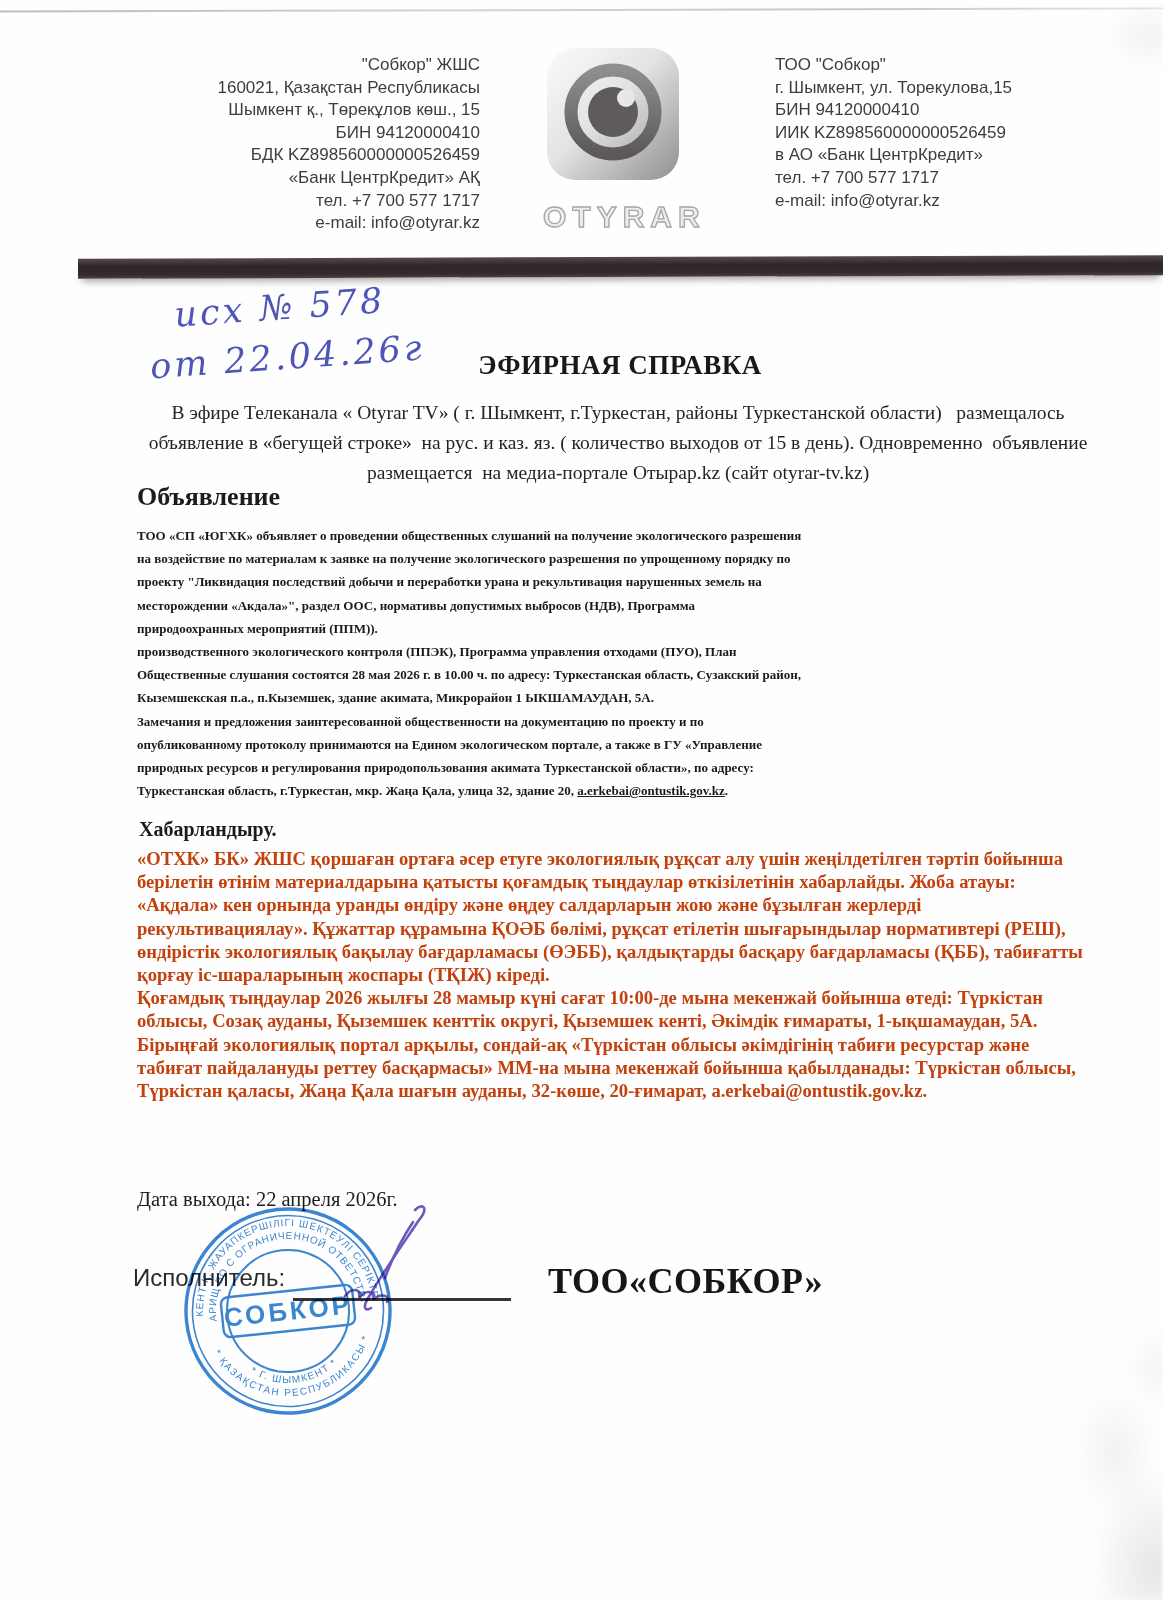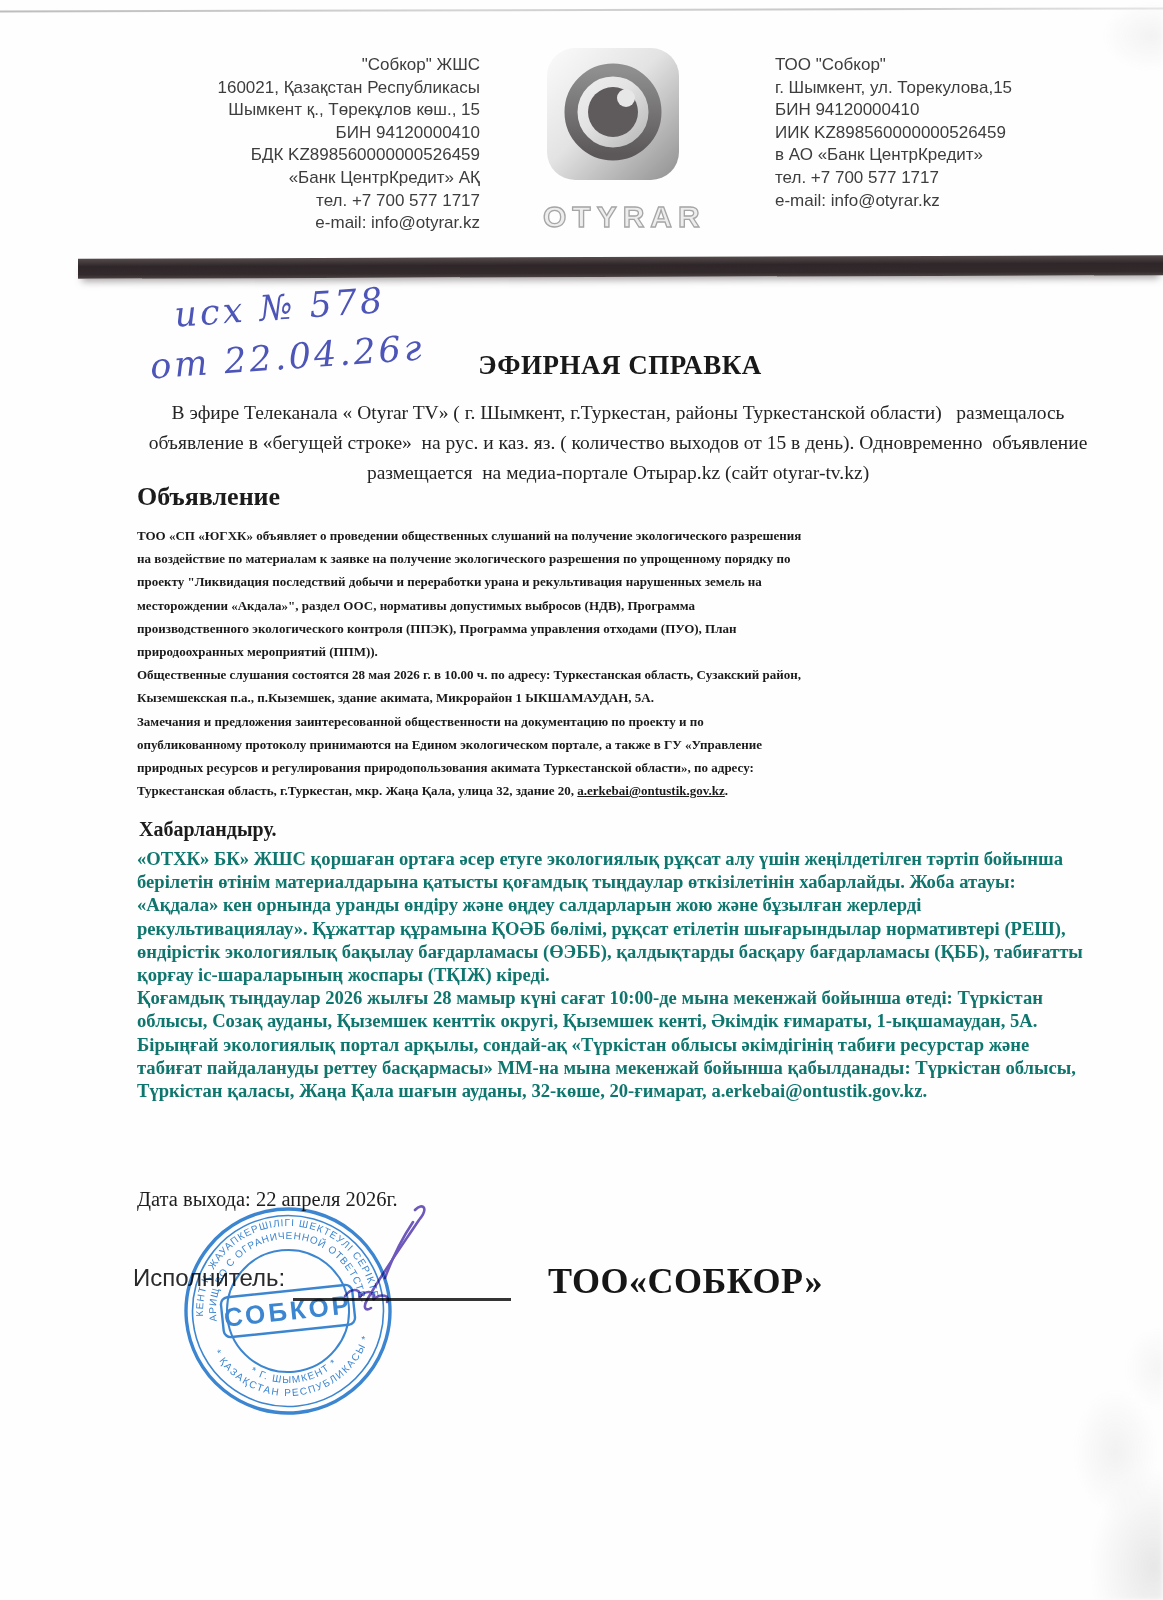--- a/index.html
+++ b/index.html
@@ -27,21 +27,21 @@
   .doc-title{position:absolute;left:137px;top:350px;width:966px;text-align:center;
         font-weight:bold;font-size:27px;letter-spacing:.5px;color:#191919;}
   .intro{position:absolute;left:128px;top:390px;width:980px;text-align:center;
         font-size:19.5px;line-height:30px;color:#242424;margin-top:8px;}
   
   .ru-head{position:absolute;left:137px;top:482px;font-weight:bold;font-size:26px;}
   .ru-block{position:absolute;left:137px;top:524px;width:975px;font-weight:bold;
         font-size:13px;line-height:23.2px;color:#1a1a1a;}
   .kz-head{position:absolute;left:139px;top:818px;width:966px;text-align:left;font-weight:bold;font-size:20px;}
   .kz-block{position:absolute;left:137px;top:847px;width:975px;font-weight:bold;
-        font-size:18.6px;line-height:23.2px;color:#0f766e;}
+        font-size:18.6px;line-height:23.2px;color:#c2410c;}
   .tline{white-space:pre;}
   .ulink{text-decoration:underline;text-align:center;}
   
   .date-line{position:absolute;left:137px;top:1188px;font-size:20.5px;color:#1d1d1d;}
   .exec-label{position:absolute;left:133px;top:1264px;font-family:"Liberation Sans",sans-serif;
         font-size:24px;color:#2a2a2a;}
   .sig-line{position:absolute;left:293px;top:1270px;width:218px;height:28px;border-bottom:3px solid #343434;}
   .company{position:absolute;left:548px;top:1260px;font-weight:bold;font-size:36px;letter-spacing:.5px;color:#161616;}
   
   .stamp{position:absolute;left:181px;top:1204px;width:214px;height:214px;transform:rotate(-6deg);
@@ -119,22 +119,22 @@
       <div class="tline">объявление в «бегущей строке»  на рус. и каз. яз. ( количество выходов от 15 в день). Одновременно  объявление</div>
       <div class="tline">размещается  на медиа-портале Отырар.kz (сайт otyrar-tv.kz)</div>
     </div>
 
   <div class="ru-head">Объявление</div>
   <div class="ru-block">
       <div class="tline">ТОО «СП «ЮГХК» объявляет о проведении общественных слушаний на получение экологического разрешения</div>
       <div class="tline">на воздействие по материалам к заявке на получение экологического разрешения по упрощенному порядку по</div>
       <div class="tline">проекту "Ликвидация последствий добычи и переработки урана и рекультивация нарушенных земель на</div>
       <div class="tline">месторождении «Акдала»", раздел ООС, нормативы допустимых выбросов (НДВ), Программа</div>
+      <div class="tline">природоохранных мероприятий (ППМ)).</div>
       <div class="tline">производственного экологического контроля (ППЭК), Программа управления отходами (ПУО), План</div>
-      <div class="tline">природоохранных мероприятий (ППМ)).</div>
       <div class="tline">Общественные слушания состоятся 28 мая 2026 г. в 10.00 ч. по адресу: Туркестанская область, Сузакский район,</div>
       <div class="tline">Кыземшекская п.а., п.Кыземшек, здание акимата, Микрорайон 1 ЫКШАМАУДАН, 5А.</div>
       <div class="tline">Замечания и предложения заинтересованной общественности на документацию по проекту и по</div>
       <div class="tline">опубликованному протоколу принимаются на Едином экологическом портале, а также в ГУ «Управление</div>
       <div class="tline">природных ресурсов и регулирования природопользования акимата Туркестанской области», по адресу:</div>
       <div class="tline">Туркестанская область, г.Туркестан, мкр. Жаңа Қала, улица 32, здание 20, <span class="ulink">a.erkebai@ontustik.gov.kz</span>.</div>
     </div>
 
   <div class="kz-head">Хабарландыру.</div>
   <div class="kz-block">

